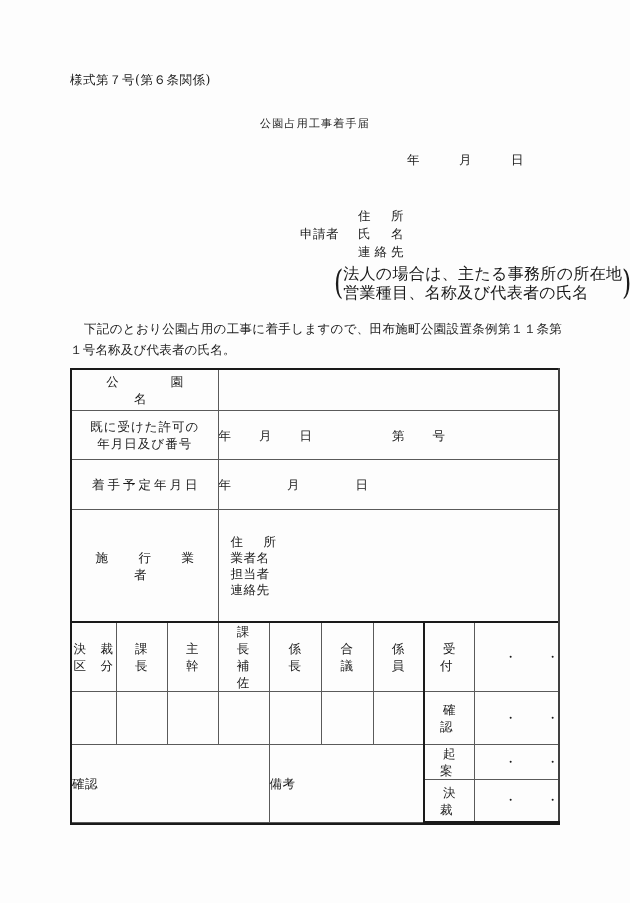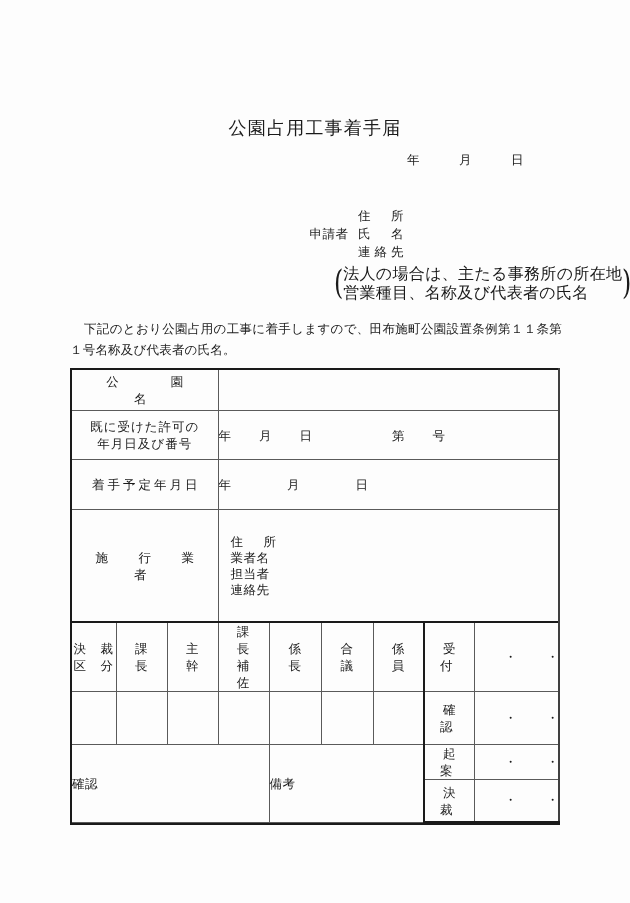--- a/index.html
+++ b/index.html
@@ -24,21 +24,21 @@
     left: 70px;
     top: 72px;
     font-size: 12.5px;
     letter-spacing: 0.5px;
     white-space: nowrap;
   }
   .doc-title {
     left: 0; right: 0;
     top: 116px;
     text-align: center;
-    font-size: 18px;
+    font-size: 11px;
     letter-spacing: 1.2px;
   }
   .date-line {
     left: 0;
     top: 152px;
     width: 524px;
     text-align: right;
     font-size: 12.5px;
     letter-spacing: 0.5px;
   }
@@ -57,21 +57,21 @@
     font-size: 12.5px;
     line-height: 18px;
   }
   .applicant-row {
     display: flex;
     align-items: baseline;
     white-space: nowrap;
   }
   .applicant-label {
     width: 58px;
-    text-align: center;
+    text-align: left;
     letter-spacing: 0.5px;
   }
   .applicant-field {
     letter-spacing: 4px;
   }
   .note-wrap {
     display: flex;
     align-items: stretch;
     margin-top: 2px;
     margin-left: 32px;
@@ -163,20 +163,21 @@
     padding: 5px 0 0 6px;
     letter-spacing: 0.5px;
     margin-left: 8px;
   }
 </style>
 </head>
 <body>
 
 <div id="page" class="abs">
 
+  <div class="abs form-no">様式第７号(第６条関係)</div>
 
   <div class="abs doc-title">公園占用工事着手届</div>
 
   <div class="abs date-line">年　　　月　　　日</div>
 
 
   <div class="abs applicant-block">
     <div class="applicant-row">
       <span class="applicant-label"></span>
       <span class="applicant-field">住　所</span>

